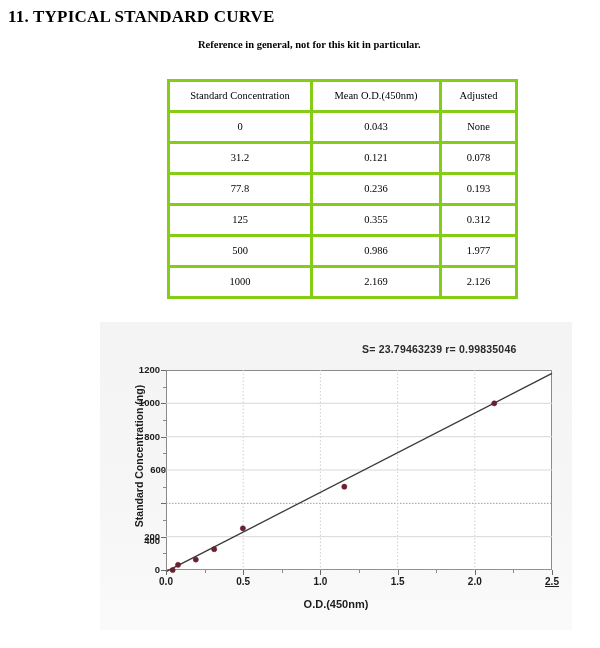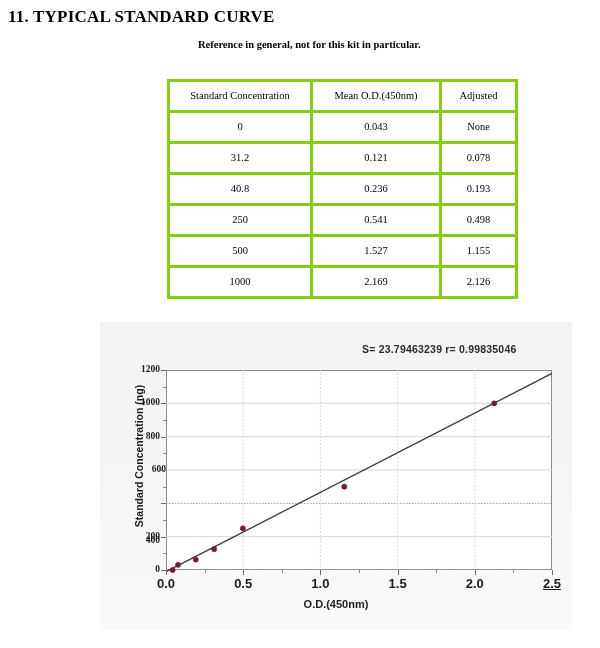--- a/index.html
+++ b/index.html
@@ -135,31 +135,31 @@
     top: 48px;
     width: 386px;
     height: 200px;
     overflow: visible;
   }
 
   .ytick-label {
     position: absolute;
     width: 46px;
     text-align: right;
-    font-family: Liberation Serif, serif;
+    font-family: Liberation Sans, sans-serif;
     font-size: 9.5px;
     font-weight: bold;
     color: #1c1c1c;
   }
   .xtick-label {
     position: absolute;
     width: 40px;
     text-align: center;
     font-family: "Liberation Sans", "DejaVu Sans", sans-serif;
-    font-size: 13px;
+    font-size: 10px;
     font-weight: bold;
     color: #1c1c1c;
   }
 </style>
 </head>
 <body>
 
 <div class="section-title">11. TYPICAL STANDARD CURVE</div>
 
 <div class="subtitle">Reference in general, not for this kit in particular.</div>
@@ -177,33 +177,33 @@
       <td class="col-a">0</td>
       <td class="col-b">0.043</td>
       <td class="col-c">None</td>
     </tr>
     <tr>
       <td class="col-a">31.2</td>
       <td class="col-b">0.121</td>
       <td class="col-c">0.078</td>
     </tr>
     <tr>
-      <td class="col-a">40.8</td>
+      <td class="col-a">77.8</td>
       <td class="col-b">0.236</td>
       <td class="col-c">0.193</td>
     </tr>
     <tr>
-      <td class="col-a">250</td>
-      <td class="col-b">0.541</td>
-      <td class="col-c">0.498</td>
+      <td class="col-a">125</td>
+      <td class="col-b">0.355</td>
+      <td class="col-c">0.312</td>
     </tr>
     <tr>
       <td class="col-a">500</td>
-      <td class="col-b">1.527</td>
-      <td class="col-c">1.155</td>
+      <td class="col-b">0.986</td>
+      <td class="col-c">1.977</td>
     </tr>
     <tr>
       <td class="col-a">1000</td>
       <td class="col-b">2.169</td>
       <td class="col-c">2.126</td>
     </tr>
   </tbody>
 </table>
 
 <div class="chart-panel">

